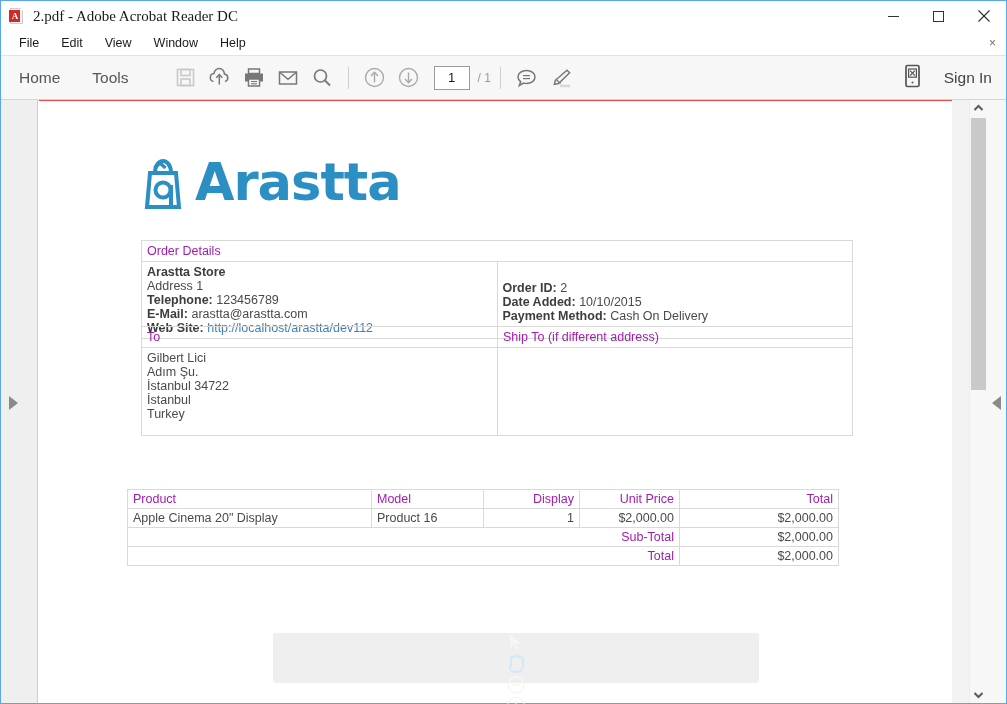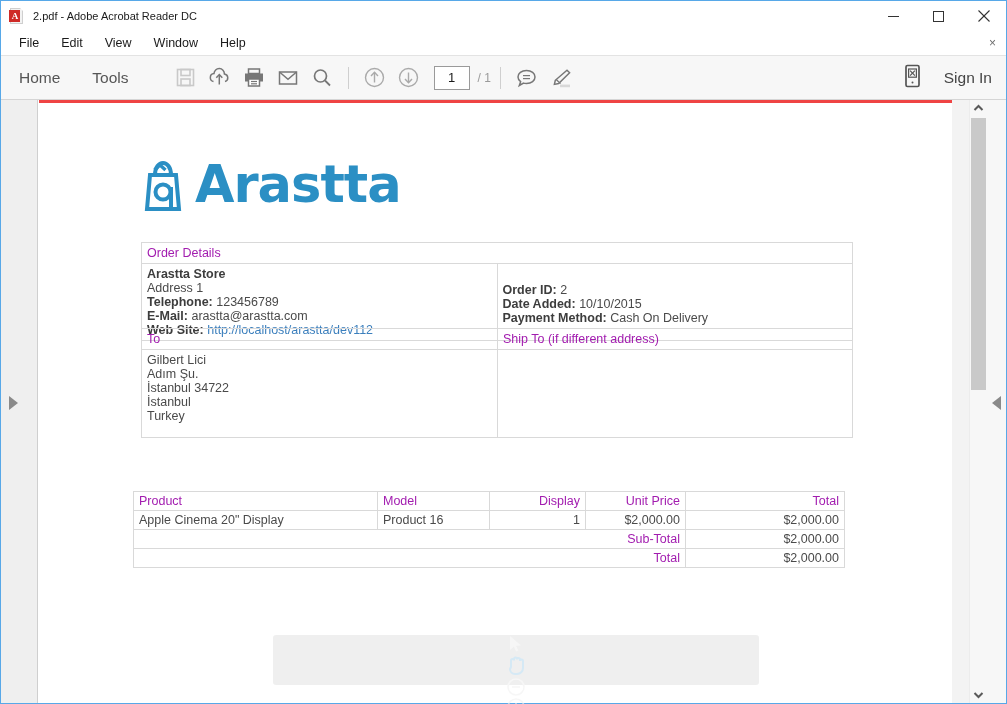--- a/index.html
+++ b/index.html
@@ -40,21 +40,21 @@
     position: absolute; right: 0px; top: 0px; width: 5px; height: 5px;
     background: #ffffff;
     clip-path: polygon(100% 0, 0 0, 100% 100%);
   }
   .titlebar .app-icon .aletter {
     position: absolute; left: 1px; top: 3px; width: 10px; height: 10px;
     color: #ffffff; font-size: 9px; line-height: 10px; text-align: center;
     font-family: "Liberation Serif", serif; font-weight: bold;
   }
   .title-text {
-    font-size: 11px; color: #1a1a1a; white-space: nowrap;
+    font-size: 15px; color: #1a1a1a; white-space: nowrap; font-family: Liberation Serif, serif;
   }
   .winbtns { margin-left: auto; display: flex; height: 30px; }
   .winbtn {
     width: 45px; height: 30px;
     display: flex; align-items: center; justify-content: center;
     color: #333; font-size: 13px; background: transparent;
   }
   .winbtn svg { display: block; }
 
   
@@ -160,21 +160,21 @@
     position: absolute; left: 1px; top: 18px; width: 15px; height: 272px;
     background: #c9c9c9;
   }
   .gutter {
     position: absolute; left: 38px; top: 0; right: 37px; height: 603px;
     background: #f3f3f3;
   }
   .page {
     position: absolute; left: 38px; top: 0;
     width: 913px; height: 603px;
-    background: #ffffff; border-top: 3px solid #ef4444;
+    background: #ffffff; border-top: 1px solid #ef4444;
   }
 
   
   .doc { position: absolute; left: 0; top: 0; width: 913px; height: 603px; }
   .logo {
     position: absolute; left: 102px; top: 56px;
     display: flex; align-items: center;
   }
   .logo-mark {
     position: relative; width: 44px; height: 52px; margin-right: 10px;
@@ -198,21 +198,21 @@
     vertical-align: top;
     text-align: left;
     font-weight: normal;
   }
   .hdr { font-weight: bold; color: #a21caf; }
   .lbl { font-weight: bold; color: #3d3d3d; }
   a.link { color: #3b7fbd; text-decoration: none; }
 
   #tbl-order { left: 102px; top: 139px; width: 712px; }
   #tbl-addr  { left: 102px; top: 225px; width: 712px; }
-  #tbl-prod  { left: 94px; top: 388px; width: 712px; }
+  #tbl-prod  { left: 88px; top: 388px; width: 712px; }
 
   #tbl-prod td, #tbl-prod th { padding: 2px 5px; }
   .ta-r { text-align: right !important; }
 
   
   .floatbar {
     position: absolute; left: 234px; top: 532px;
     width: 486px; height: 50px;
     background: #e6e6e6; border-radius: 3px;
     display: flex; align-items: center;

